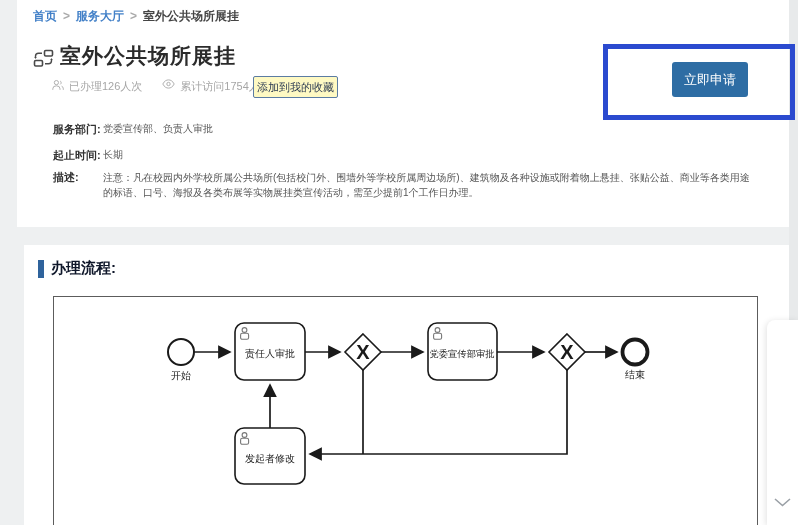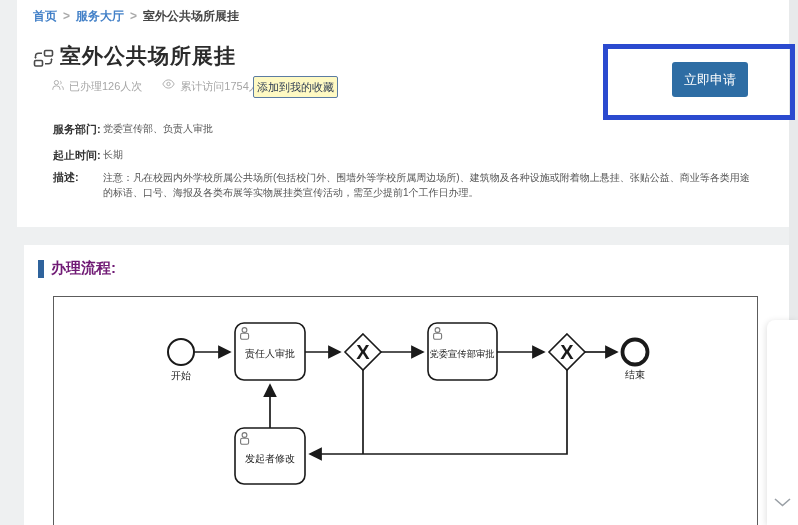--- a/index.html
+++ b/index.html
@@ -47,21 +47,21 @@
 
   
   .info-label { left:53px; font-weight:bold; font-size:11px; color:#333; white-space:nowrap; }
   .info-value { left:103px; font-size:10px; color:#555; white-space:nowrap; }
   .r1 { top:122px; } .r2 { top:148px; } .r3 { top:170px; }
   .desc-lines div { line-height:15px; font-size:10px; color:#555; white-space:nowrap; }
 
   
   .proc-head { left:38px; top:259px; display:flex; align-items:center; }
   .proc-bar { width:6px; height:18px; background:#2f639c; margin-right:7px; }
-  .proc-title { font-size:15px; font-weight:bold; color:#701a75; }
+  .proc-title { font-size:15px; font-weight:bold; color:#0f172a; }
 
   .flow-box { left:53px; top:296px; width:705px; height:240px; border:1px solid #5c5c5c; background:#fff; }
 
   
   .right-strip { left:789px; top:0; width:9px; height:525px; background:#e8eaeb; }
   .float-panel {
     left:767px; top:320px; width:31px; height:205px; background:#fff;
     border-radius:8px 0 0 0; box-shadow:-1px 1px 6px rgba(0,0,0,.12); z-index:10;
   }
   .chevron { left:774px; top:493px; z-index:11; cursor:pointer; }

